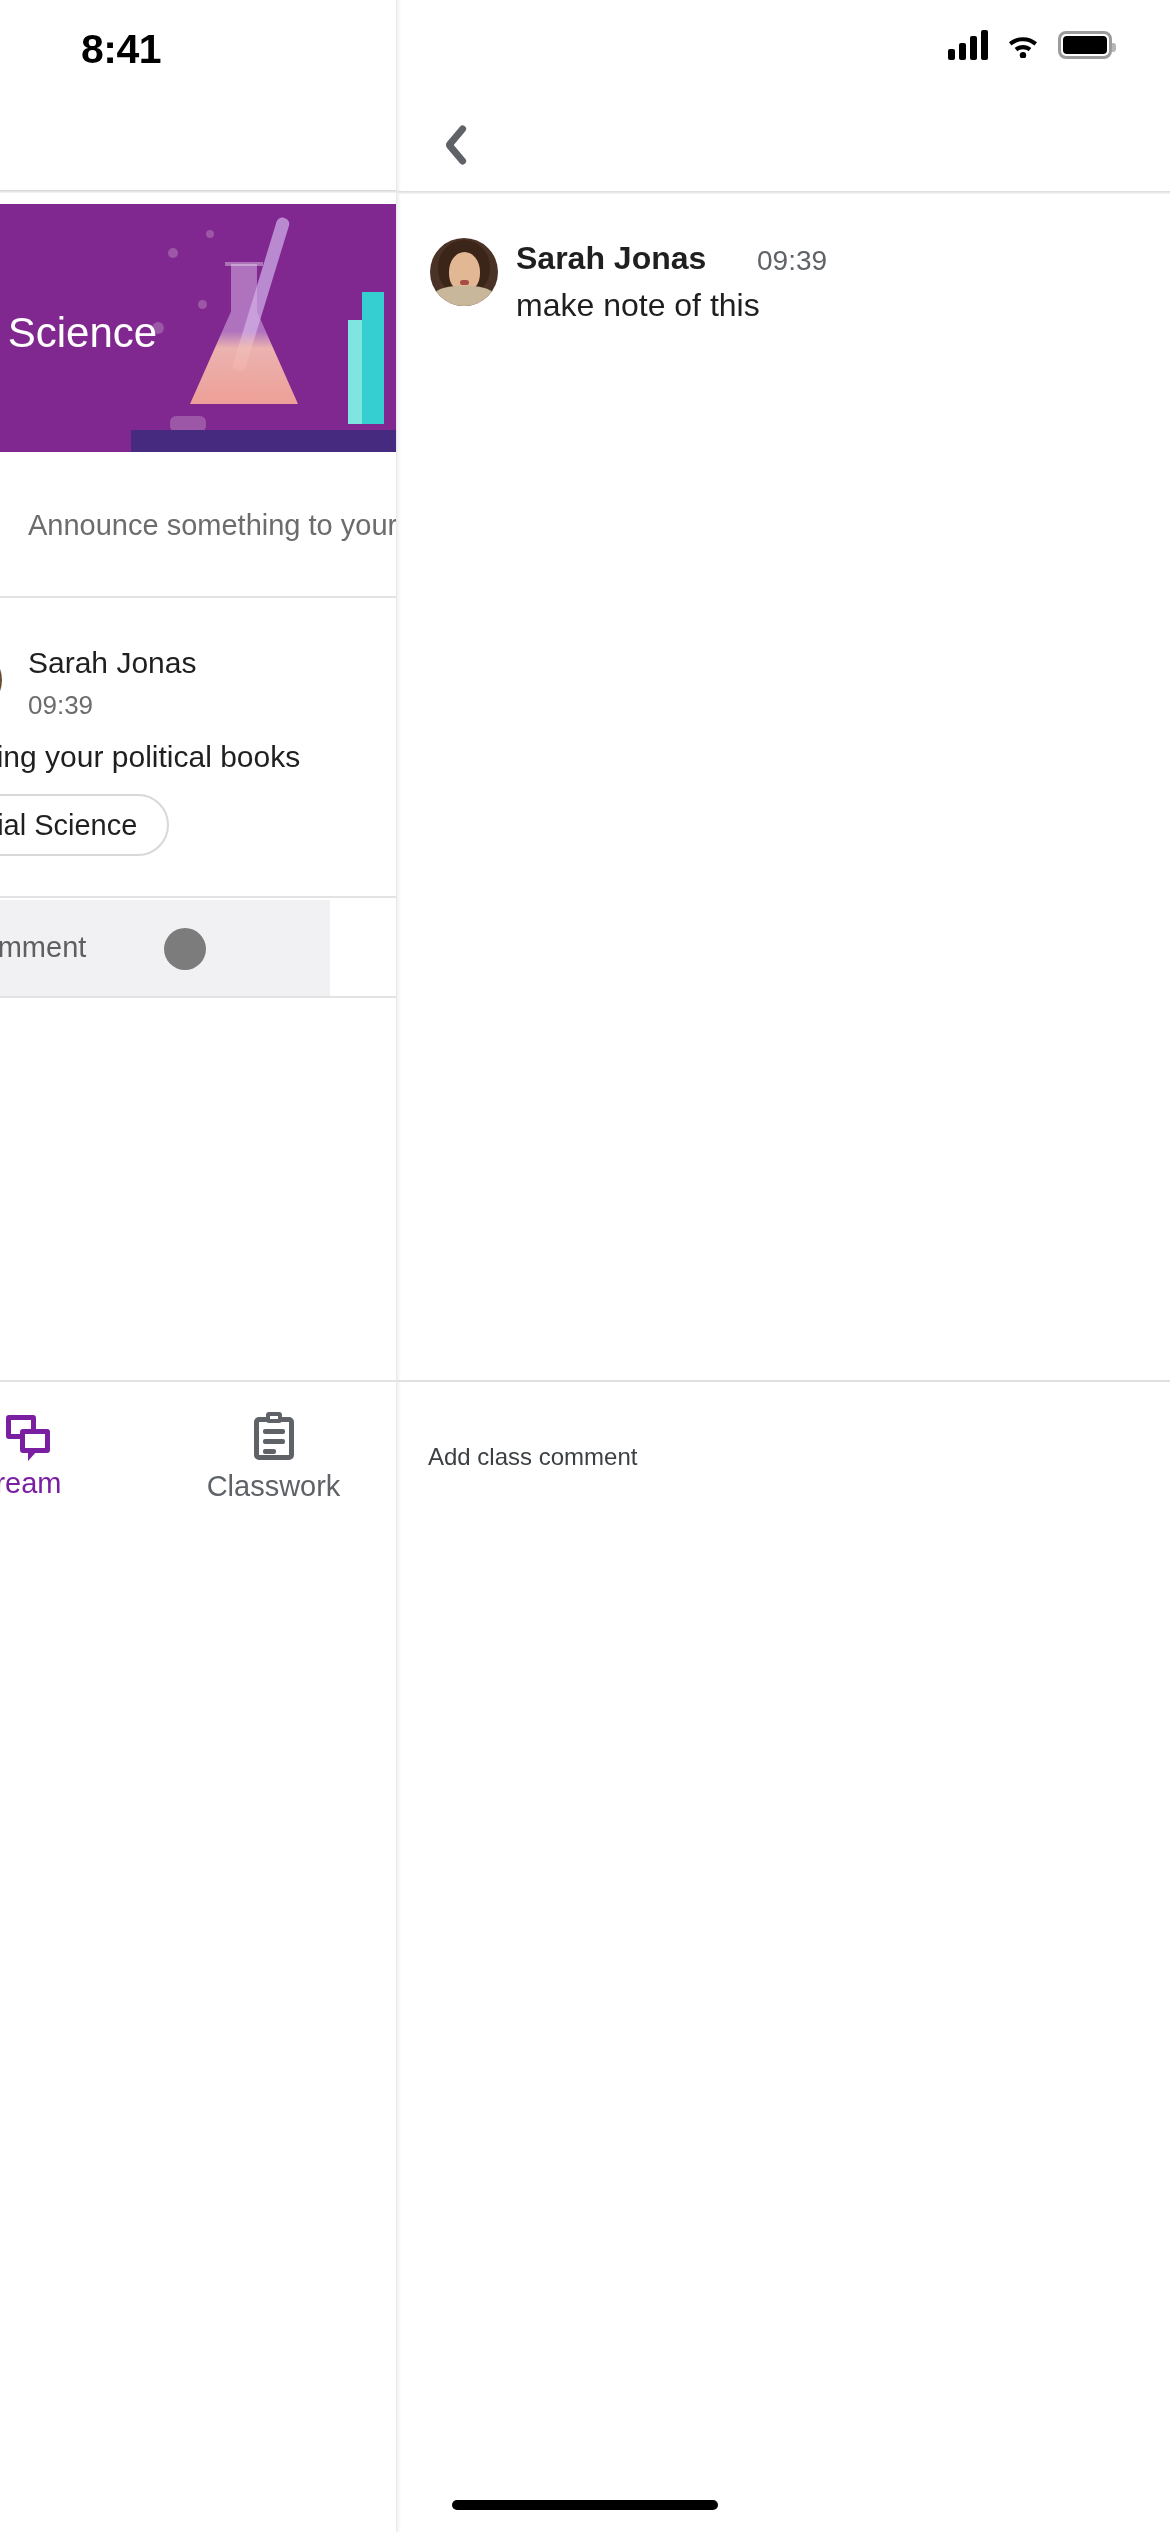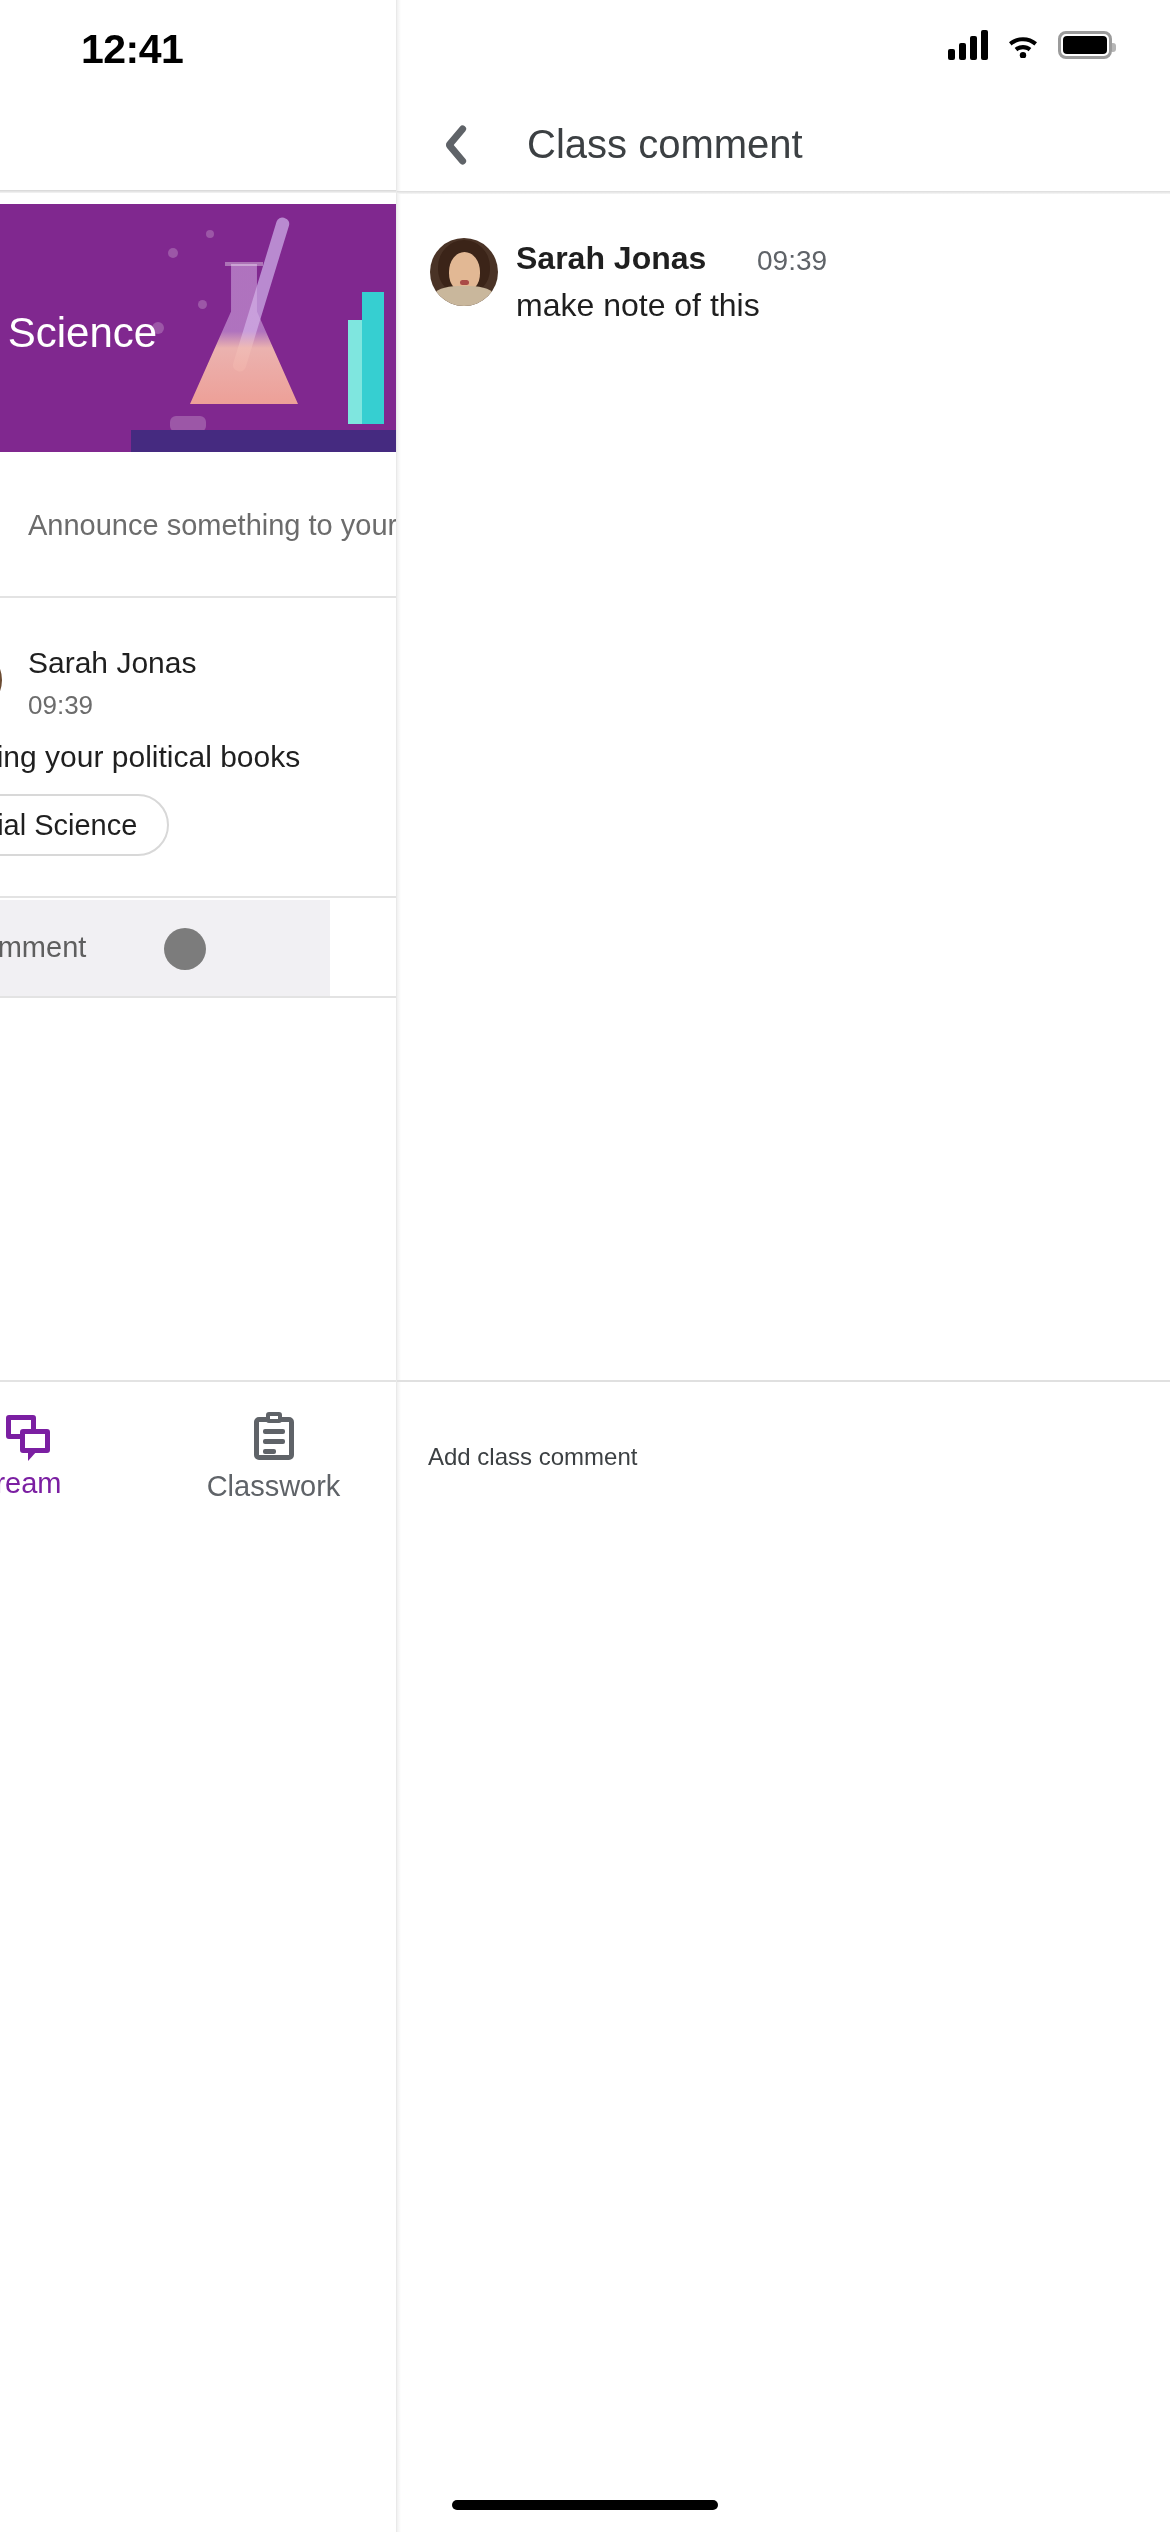--- a/index.html
+++ b/index.html
@@ -286,21 +286,21 @@
   }
 </style>
 </head>
 <body>
 
 <div id="root">
 
   <div class="panel-left">
     <div class="panel-left-inner">
 
-      <div class="sb-left-time">12:41</div>
+      <div class="sb-left-time">8:41</div>
 
       <div class="l-divider"></div>
 
       <div class="banner">
         <div class="flask-wrap">
           <div class="flask-rod"></div>
           <div class="flask-body"></div>
           <div class="flask-neck-line"></div>
           <div class="teal-bar"></div>
           <div class="teal-bar2"></div>
@@ -377,21 +377,20 @@
           <circle cx="17" cy="23.3" r="3.2" fill="#000"></circle>
         </svg>
       </div>
       <div class="ic-batt">
           <div class="fill"></div>
         </div>
     </div>
 
     <div class="r-header">
       <div class="back-chev"></div>
-      <div class="r-title">Class comment</div>
     </div>
     <div class="r-header-divider"></div>
 
     <div class="r-comment">
       <div class="r-avatar">
         <div class="hair"></div>
           <div class="face"></div>
           <div class="lip"></div>
           <div class="shirt"></div>
       </div>

